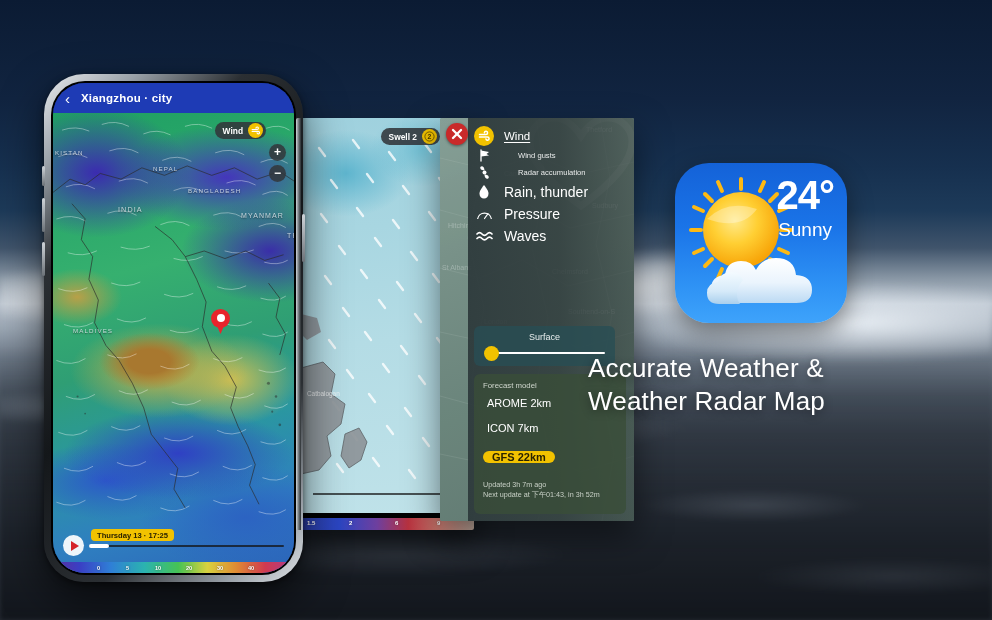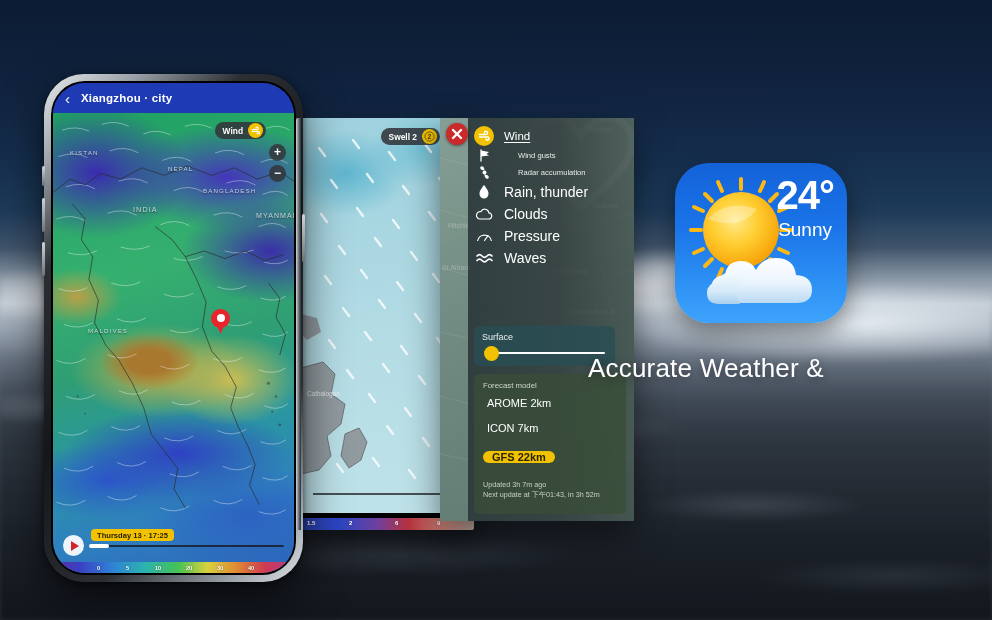--- a/index.html
+++ b/index.html
@@ -70,21 +70,21 @@
   .btn-left{position:absolute;left:-2px;width:3px;border-radius:2px;background:linear-gradient(180deg,#cfd4d9,#6b7177);}
   .btn-l1{top:92px;height:20px;} .btn-l2{top:124px;height:34px;} .btn-l3{top:168px;height:34px;}
   .btn-right{position:absolute;right:-2px;top:140px;width:3px;height:48px;border-radius:2px;background:linear-gradient(180deg,#cfd4d9,#6b7177);}
 
   .ph-header{position:relative;height:30px;background:#1e3bb5;display:flex;align-items:center;gap:11px;padding:0 12px;z-index:6;}
   .ph-back{color:#fff;font-size:15px;line-height:1;font-weight:300;}
   .ph-title{color:#fff;font-size:11.5px;font-weight:700;letter-spacing:.2px;}
 
   .ph-map{position:absolute;left:0;right:0;top:30px;bottom:0;overflow:hidden;}
   .mp-label{position:absolute;color:rgba(235,242,248,.78);font-size:6.2px;letter-spacing:1.1px;
-    text-shadow:0 1px 1.5px rgba(0,0,0,.5);pointer-events:none;white-space:nowrap;margin-left:15px;}
+    text-shadow:0 1px 1.5px rgba(0,0,0,.5);pointer-events:none;white-space:nowrap;}
 
   .pin{position:absolute;width:19px;height:26px;}
   .pin .head{position:absolute;left:0;top:0;width:19px;height:19px;border-radius:50%;background:#e8242c;}
   .pin .tail{position:absolute;left:3.5px;top:11px;width:12px;height:14px;background:#e8242c;
     clip-path:polygon(0 0,100% 0,50% 100%);}
   .pin .dot{position:absolute;left:5.5px;top:4.5px;width:8px;height:8px;border-radius:50%;background:#fff;}
 
   .map-pill{position:absolute;display:flex;align-items:center;gap:5px;
     background:rgba(50,54,58,.88);border-radius:11px;height:17px;padding:0 3px 0 8px;}
   .map-pill .t{color:#fff;font-size:8.4px;font-weight:600;}
@@ -147,21 +147,21 @@
   .mi{display:flex;align-items:center;gap:10px;height:20px;margin-bottom:2px;}
   .mi .ico{width:20px;display:flex;align-items:center;justify-content:center;color:#fff;}
   .mi .lb{color:#fff;font-size:14px;}
   .mi.small .lb{font-size:7.6px;color:#e8eaea;}
   .mi.small{height:15px;gap:24px;}
   .mi.active .lb{font-size:11.5px;font-weight:500;text-decoration:underline;text-underline-offset:2px;}
   .ico-yellow{width:20px;height:20px;border-radius:50%;background:#f2c200;display:flex;align-items:center;justify-content:center;}
   .rmap-label{position:absolute;color:rgba(245,248,248,.30);font-size:7px;white-space:nowrap;}
 
   .card{position:absolute;border-radius:6px;}
-  .surface-card{left:34px;right:19px;top:208px;height:40px;background:rgba(40,78,84,.80);padding:6px 8px;box-sizing:border-box;}
+  .surface-card{left:34px;right:19px;top:208px;height:40px;background:rgba(40,78,84,.80);padding:6px 8px;box-sizing:border-box;text-align:center;}
   .surface-card .ttl{color:#e9eeee;font-size:9px;margin-bottom:3px;}
   .s-track{position:relative;height:16px;}
   .s-line{position:absolute;left:10px;right:2px;top:7px;height:2px;background:#fff;border-radius:2px;}
   .s-knob{position:absolute;left:2px;top:1px;width:15px;height:15px;border-radius:50%;background:#f2c200;}
   .model-card{left:34px;right:8px;top:256px;bottom:7px;background:rgba(58,77,56,.80);padding:7px 9px;box-sizing:border-box;}
   .model-card .ttl{color:#cfd6cd;font-size:7.8px;margin-bottom:7px;}
   .model-item{color:#fff;font-size:11px;margin:0 0 13px 4px;}
   .model-item.sel{display:inline-block;background:#f2c200;color:#2a2300;font-weight:700;
     border-radius:9px;padding:0 9px;margin-left:0;}
   .meta{color:#c9d1c7;font-size:7.2px;line-height:1.45;margin-top:4px;}
@@ -350,28 +350,20 @@
       <div class="mi">
         <span class="ico">
           <svg width="14" height="16" viewBox="0 0 14 16">
             <path d="M7,1 C10.5,5.5 11.5,7.5 11.5,9.8 C11.5,12.6 9.5,14.6 7,14.6 C4.5,14.6 2.5,12.6 2.5,9.8 C2.5,7.5 3.5,5.5 7,1 Z" fill="#fff"></path>
           </svg>
         </span>
         <span class="lb">Rain, thunder</span>
       </div>
 
 
-      <div class="mi">
-        <span class="ico">
-          <svg width="18" height="13" viewBox="0 0 18 13">
-            <path d="M4.5,11 h9 a3.1,3.1 0 0,0 0.3,-6.2 a4.1,4.1 0 0,0 -7.8,-1.2 a3.2,3.2 0 0,0 -1.5,7.4 Z" fill="none" stroke="#fff" stroke-width="1.2"></path>
-          </svg>
-        </span>
-        <span class="lb">Clouds</span>
-      </div>
 
       <div class="mi">
         <span class="ico">
           <svg width="17" height="13" viewBox="0 0 17 13">
             <path d="M1.6,11 a7,7 0 0,1 13.8,0" fill="none" stroke="#fff" stroke-width="1.2"></path>
             <line x1="8.5" y1="10.5" x2="12" y2="5.6" stroke="#fff" stroke-width="1.2" stroke-linecap="round"></line>
           </svg>
         </span>
         <span class="lb">Pressure</span>
       </div>
@@ -607,15 +599,16 @@
         <path d="M52,140 q-16,0 -16,-14 q0,-13 14,-14 q2,-14 16,-14 q11,0 15,9 q6,-12 20,-12 q18,0 20,17 q16,1 16,15 q0,13 -16,13 Z" fill="url(#cl1)"></path>
         <path d="M44,141 q-12,0 -12,-11 q0,-10 11,-11 q3,-10 13,-10 q9,0 12,8 q-6,7 -6,14 q0,6 3,10 Z" fill="url(#cl2)"></path>
       </g>
     </svg>
     <div class="ai-temp">24°</div>
     <div class="ai-cond">Sunny</div>
   </div>
 
   <div class="tagline">
     <div>Accurate Weather &amp;</div>
+    <div>Weather Radar Map</div>
   </div>
 
 </div>
 
 </body></html>

